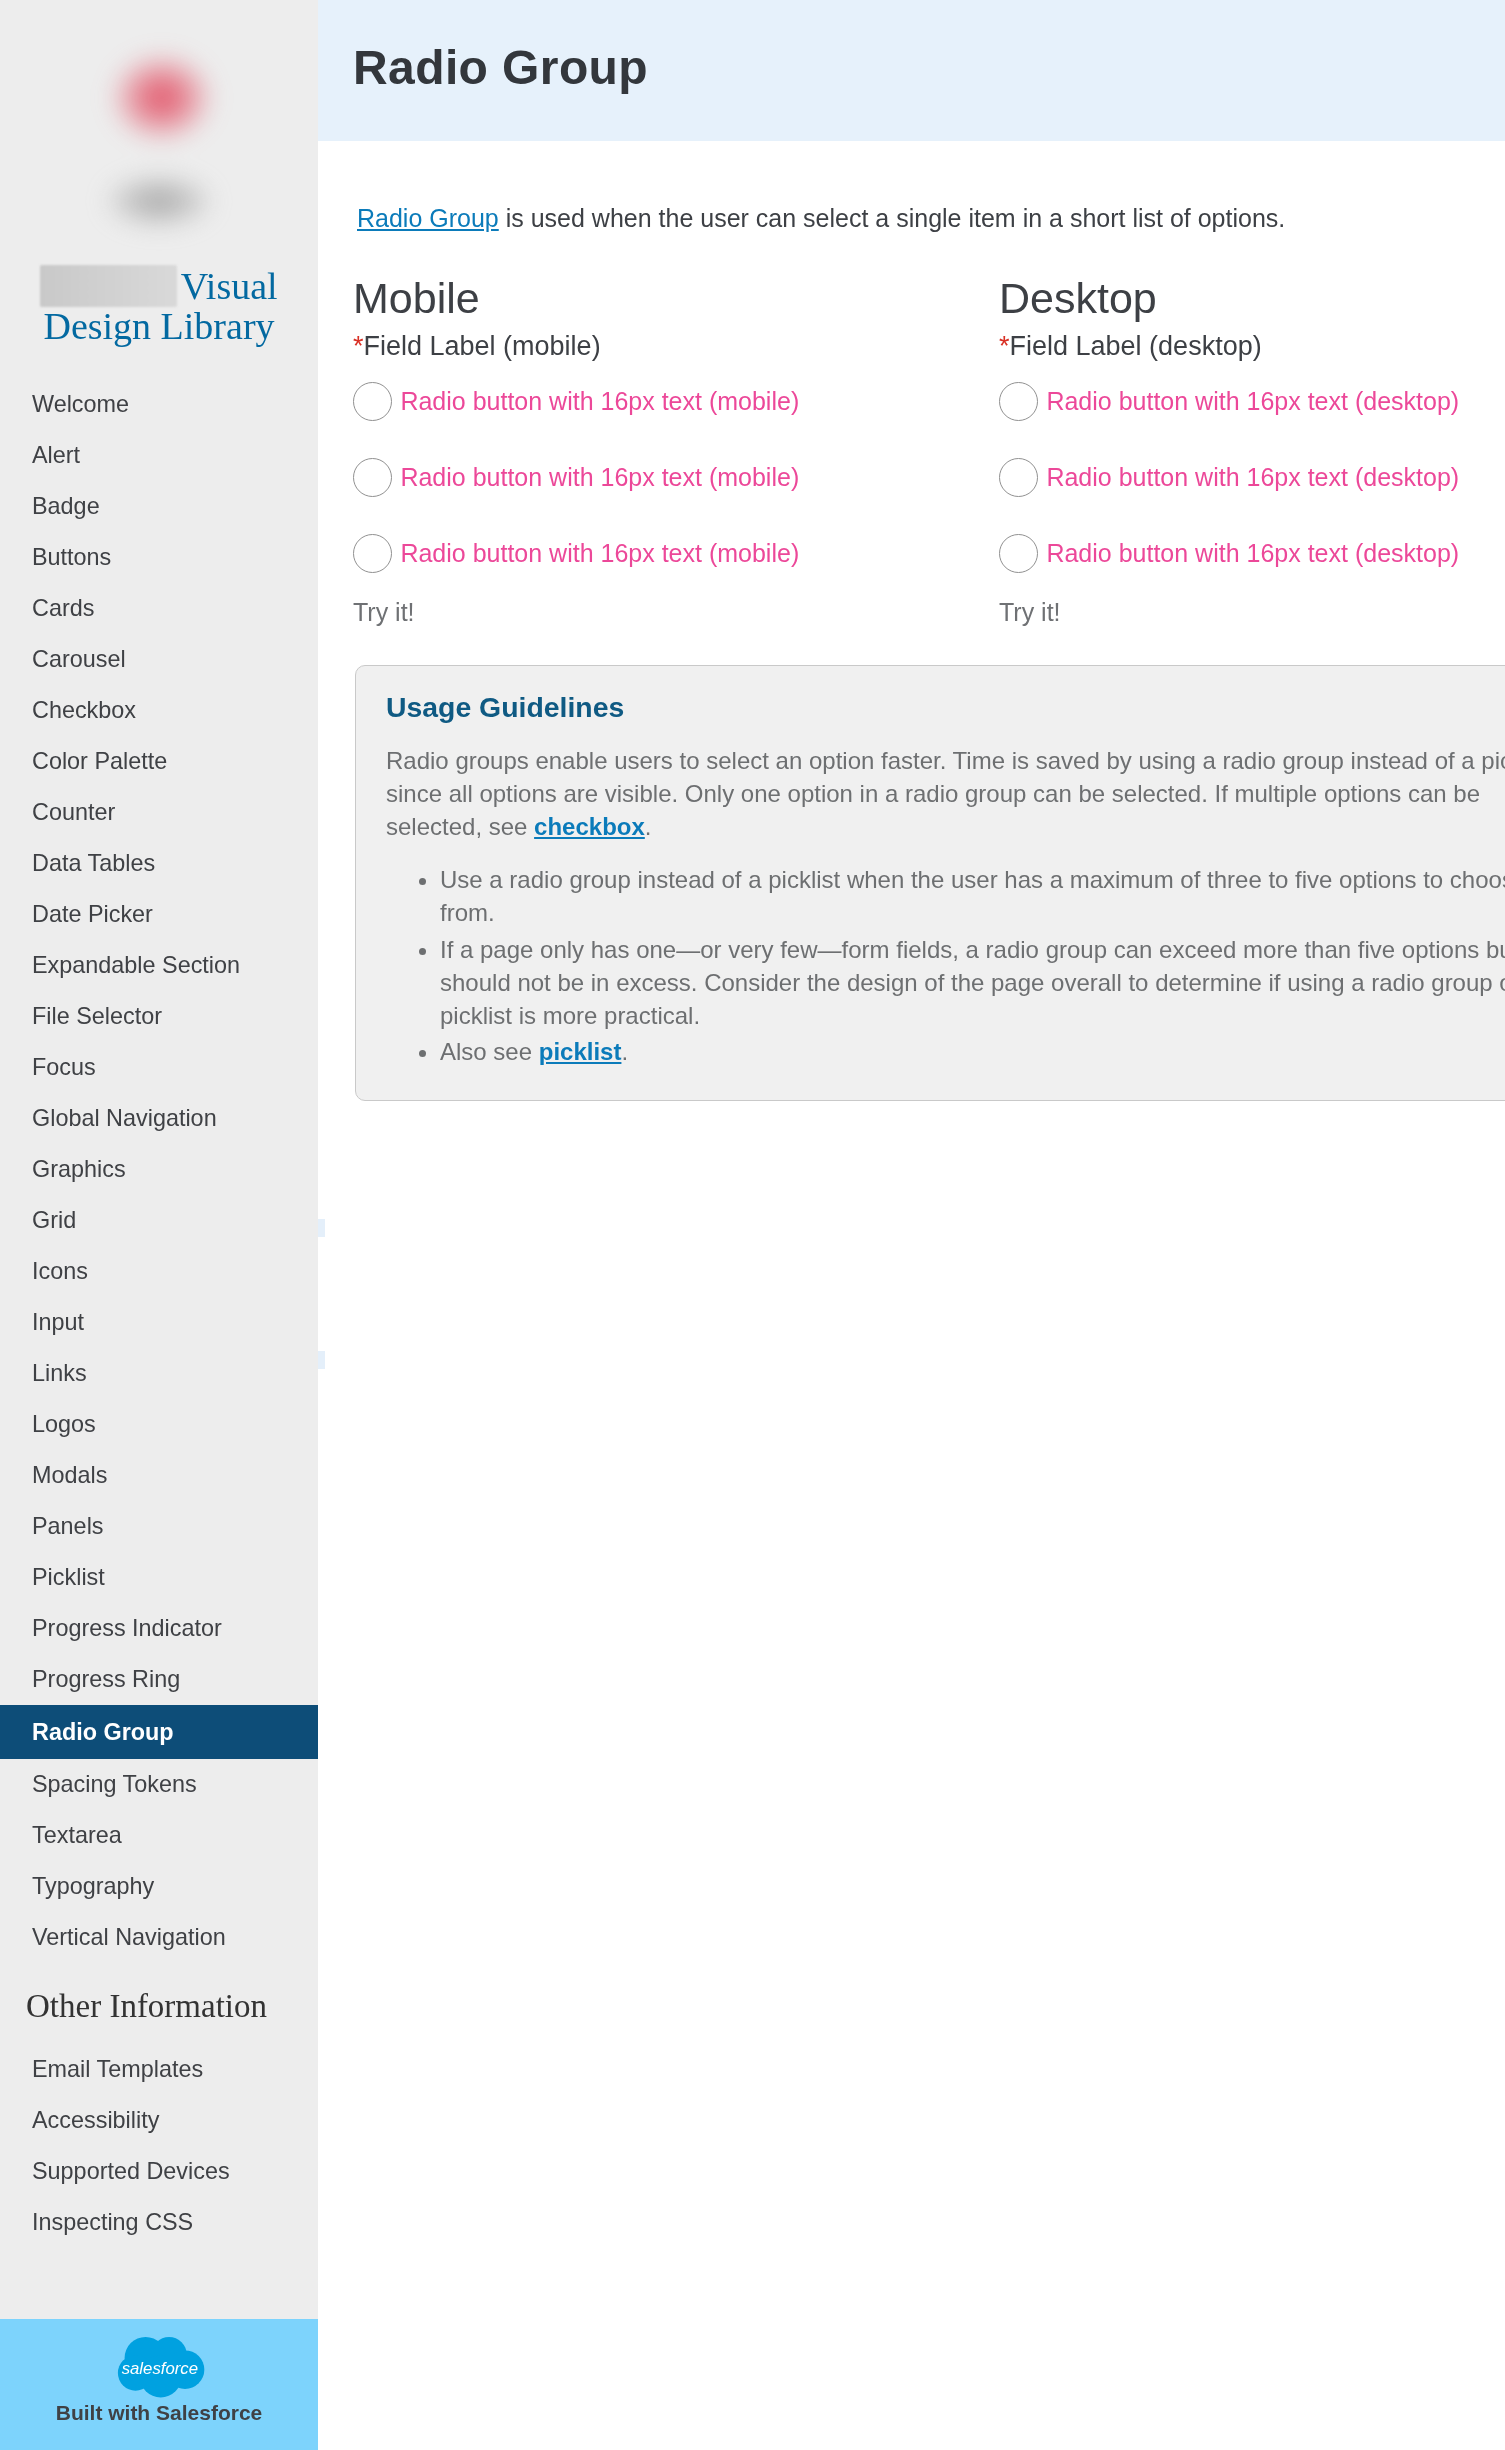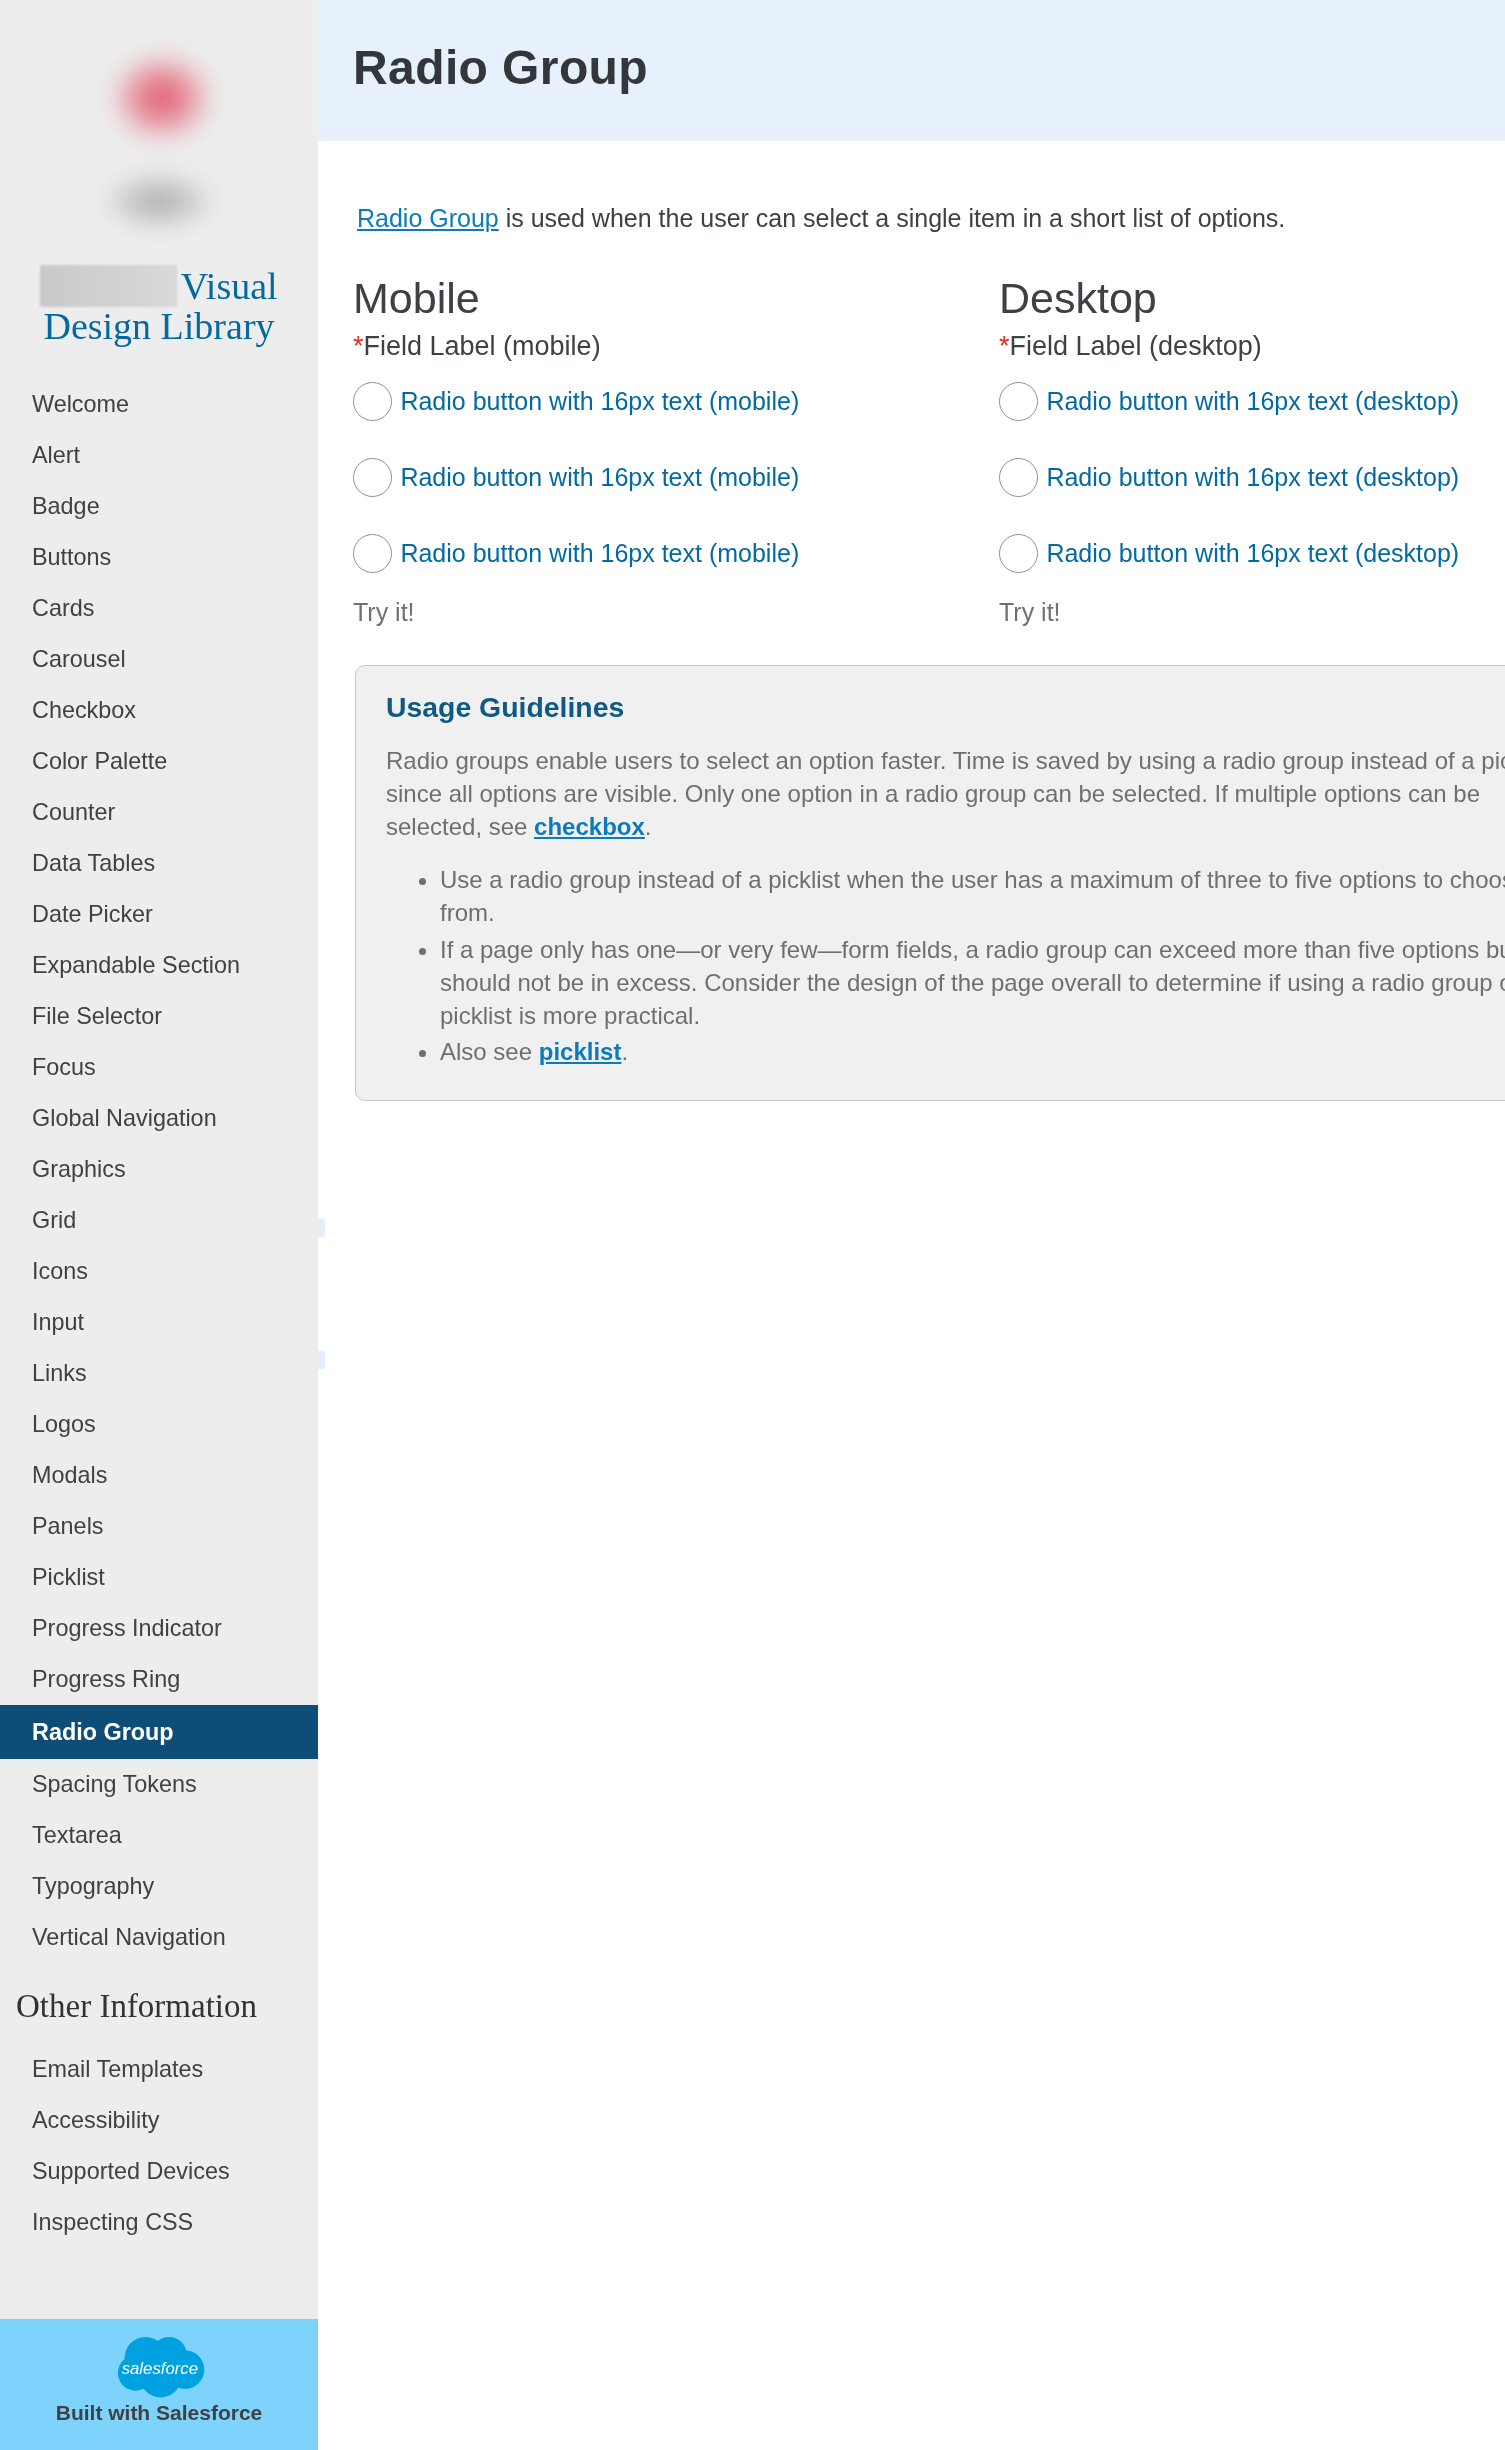--- a/index.html
+++ b/index.html
@@ -15,21 +15,21 @@
       radial-gradient(closest-side at 52% 30%, rgba(225,70,92,0.95) 0%, rgba(225,70,92,0.45) 45%, rgba(225,70,92,0) 78%),
       radial-gradient(closest-side at 50% 82%, rgba(150,150,150,0.8) 0%, rgba(160,160,160,0.35) 55%, rgba(160,160,160,0) 80%);
     filter: blur(11px);
   }
   .lib-title { font-family: "Liberation Serif", serif; font-size: 38px; line-height: 39px; color: #0369a1; margin-top: 28.4px; text-align: center; }
   .lib-title .l1 { display: flex; align-items: center; justify-content: center; gap: 3.3px; }
   .redact { display: inline-block; width: 137px; height: 42px; background: linear-gradient(90deg,#c9c9c9,#d9d9d9); filter: blur(1.3px); border-radius: 1.7px; }
   .nav { margin-top: 33px; }
   .nav-item { height: 51px; line-height: 51px; padding-left: 32px; font-size: 23.4px; color: #3f4145; cursor: pointer; white-space: nowrap; }
   .nav-item.selected { background: #0d4d78; color: #ffffff; font-weight: bold; height: 54px; line-height: 54px; }
-  .other-heading { font-family: "Liberation Serif", serif; font-weight: normal; font-size: 33px; color: #333333; padding-left: 16px; margin-top: 25px; }
+  .other-heading { font-family: "Liberation Serif", serif; font-weight: normal; font-size: 33px; color: #333333; padding-left: 26px; margin-top: 25px; }
   .nav.other { margin-top: 18.4px; }
   .sidebar-spacer { flex: 1; }
   .sf-footer { background: #7dd3fc; height: 131px; text-align: center; padding-top: 11.7px; }
   .sf-footer svg { display: block; margin: 0 auto; }
   .sf-caption { font-size: 21px; font-weight: bold; color: #3f4145; margin-top: 1.7px; }
 
   
   .main { flex: 1; position: relative; }
   .hero { background: #e6f1fb; height: 141px; padding: 40px 0 0 35px; }
   .hero h1 { font-size: 48px; font-weight: bold; color: #33373c; letter-spacing: 0.4px; }
@@ -37,21 +37,21 @@
   a.inline-link { color: #0b7bba; text-decoration: underline; cursor: pointer; }
   .intro a.inline-link { font-weight: normal; }
 
   .cols { display: flex; margin-top: 41px; padding-left: 35px; }
   .col { width: 646px; }
   .col h2 { font-size: 43px; font-weight: normal; color: #3d4045; }
   .field-label { margin-top: 8px; font-size: 27px; color: #3d4045; }
   .req { color: #d93025; }
   .radio-row { display: flex; align-items: center; margin-top: 20px; margin-bottom: 37px; cursor: pointer; }
   .radio-circle { width: 39px; height: 39px; border-radius: 50%; border: 1.7px solid #919191; background: #ffffff; flex: 0 0 39px; }
-  .radio-label { font-size: 25px; color: #0369a1; margin-left: 8.4px; }
+  .radio-label { font-size: 25px; color: #ec4899; margin-left: 8.4px; }
   .try-it { font-size: 25px; color: #6f7174; margin-top: -11.7px; }
 
   .usage { margin: 38px 34px 0 37px; background: #f0f0f0; border: 0.8px solid #c9c9c9; border-radius: 10px; padding: 25px 30px 28.4px 30px; }
   .usage h3 { font-size: 28.4px; font-weight: bold; color: #0f5a83; }
   .usage p { font-size: 24px; line-height: 33px; color: #6d6f71; margin-top: 20px; }
   .usage a.inline-link { font-weight: bold; }
   .usage ul { margin-top: 20px; padding-left: 54px; }
   .usage li { font-size: 24px; line-height: 33px; color: #6d6f71; margin-bottom: 3.3px; }
 
   .edge-tab { position: absolute; left: 0; width: 6.7px; height: 18.4px; background: #e4effa; }

